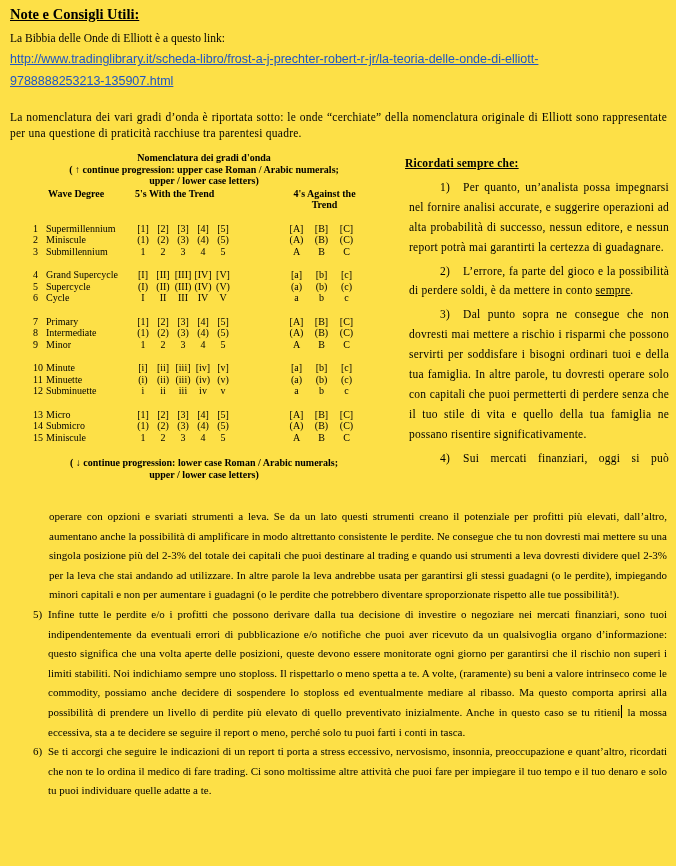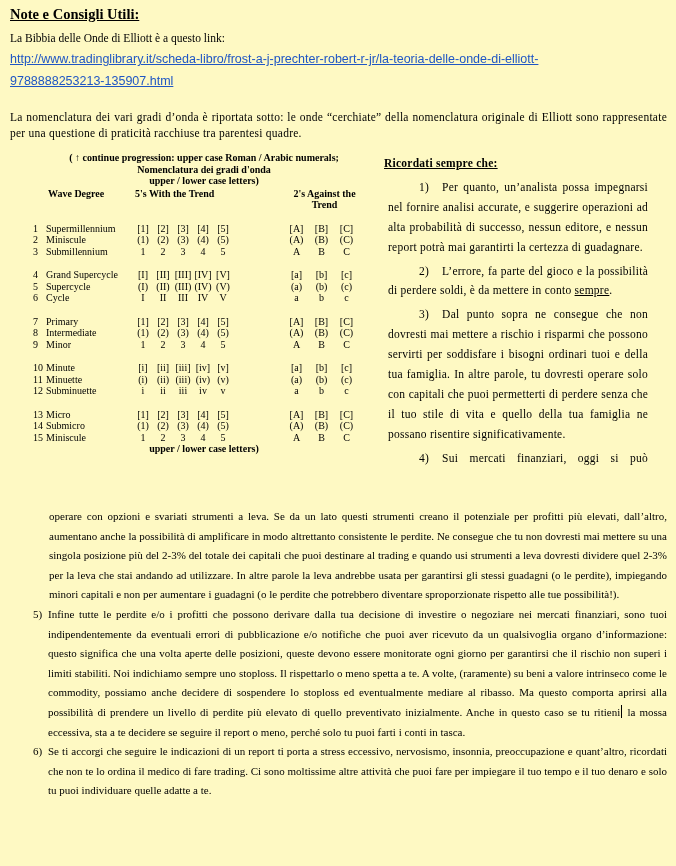--- a/index.html
+++ b/index.html
@@ -1,19 +1,19 @@
 <!DOCTYPE html>
 <html><head>
 <meta charset="utf-8">
 <style>
   html,body{margin:0;padding:0;background:#fff;}
   .page{
     position:relative;
     width:676px;height:866px;
-    background:#fef9c3;
+    background:#fde047;
     color:#000;
     font-family:"Liberation Serif","DejaVu Serif",serif;
     font-size:11px;
     overflow:hidden;
   }
   .top{padding:6px 9px 0 10px;}
   .doc-title{
     margin:0 0 7px 0;
     font-size:14.5px;
     font-weight:bold;
@@ -54,21 +54,21 @@
   .c-w{width:20px;flex:0 0 auto;text-align:center;}
   .c-gapcol{width:51px;flex:0 0 auto;}
   .c-a{width:25px;flex:0 0 auto;text-align:center;}
   .hd-with{width:100px;flex:0 0 auto;text-align:left;font-weight:bold;}
   .hd-against{width:77px;flex:0 0 auto;text-align:center;font-weight:bold;}
   .hd-name{padding-left:2px;font-weight:bold;}
   .tgroup{margin-top:12px;}
   .bottom-cap{margin-top:14px;}
   
   .right-col{
-    position:absolute;left:384px;top:2px;width:268px;
+    position:absolute;left:405px;top:2px;width:268px;
     font-size:11.5px;line-height:19.9px;letter-spacing:0.25px;
   }
   .right-col h2{
     margin:0 0 2px 0;
     font-size:11.5px;font-weight:bold;text-decoration:underline;
   }
   .rpar{margin:4px;text-align:justify;text-indent:31px;}
   .rpar .pnum{padding-right:0;}
   .rpar .ptab{display:inline-block;width:13px;}
   .rpar.stretch{text-align-last:justify;}
@@ -103,30 +103,30 @@
   <div class="top">
     <h1 class="doc-title">Note e Consigli Utili:</h1>
     <p class="intro-line">La Bibbia delle Onde di Elliott è a questo link:</p>
     <a class="doclink" href="#" style="color: rgb(31, 86, 196);">http://www.tradinglibrary.it/scheda-libro/frost-a-j-prechter-robert-r-jr/la-teoria-delle-onde-di-elliott-9788888253213-135907.html</a>
     <p class="nompar">La nomenclatura dei vari gradi d’onda è riportata sotto: le onde “cerchiate” della nomenclatura originale di Elliott sono rappresentate per una questione di praticità racchiuse tra parentesi quadre.</p>
   </div>
 
   <div class="two-col">
 
     <div class="wave-table">
+      <div class="cap">Nomenclatura dei gradi d'onda</div>
       <div class="cap">( ↑ continue progression: upper case Roman / Arabic numerals;</div>
-      <div class="cap">Nomenclatura dei gradi d'onda</div>
       <div class="cap">upper / lower case letters)</div>
       <div class="thead-wrap">
         <div class="trow">
           <div class="c-num"></div>
           <div class="c-name hd-name">Wave Degree</div>
           <div class="hd-with">5's With the Trend</div>
           <div class="c-gapcol"></div>
-          <div class="hd-against">2's Against the Trend</div>
+          <div class="hd-against">4's Against the Trend</div>
         </div>
       </div>
       <div id="table-body">
           <div class="tgroup">
             <div class="trow">
               <div class="c-num">1</div>
               <div class="c-name">Supermillennium</div>
               <div class="c-w">[1]</div>
               <div class="c-w">[2]</div>
               <div class="c-w">[3]</div>
@@ -322,20 +322,21 @@
               <div class="c-w">3</div>
               <div class="c-w">4</div>
               <div class="c-w">5</div>
               <div class="c-gapcol"></div>
               <div class="c-a">A</div>
               <div class="c-a">B</div>
               <div class="c-a">C</div>
             </div>
           </div>
         </div>
+      <div class="cap bottom-cap">( ↓ continue progression: lower case Roman / Arabic numerals;</div>
       <div class="cap">upper / lower case letters)</div>
     </div>
 
     <div class="right-col">
       <h2>Ricordati sempre che:</h2>
       <div id="reminders-body">
           <p class="rpar"><span class="pnum">1)</span><span class="ptab"></span><span>Per quanto, un’analista possa impegnarsi nel fornire analisi accurate, e suggerire operazioni ad alta probabilità di successo, nessun editore, e nessun report potrà mai garantirti la certezza di guadagnare.</span></p>
           <p class="rpar"><span class="pnum">2)</span><span class="ptab"></span><span>L’errore, fa parte del gioco e la possibilità di perdere soldi, è da mettere in conto </span><span class="u">sempre</span><span>.</span></p>
           <p class="rpar"><span class="pnum">3)</span><span class="ptab"></span><span>Dal punto sopra ne consegue che non dovresti mai mettere a rischio i risparmi che possono servirti per soddisfare i bisogni ordinari tuoi e della tua famiglia. In altre parole, tu dovresti operare solo con capitali che puoi permetterti di perdere senza che il tuo stile di vita e quello della tua famiglia ne possano risentire significativamente.</span></p>
           <p class="rpar stretch"><span class="pnum">4)</span><span class="ptab"></span><span>Sui mercati finanziari, oggi si può</span></p>

